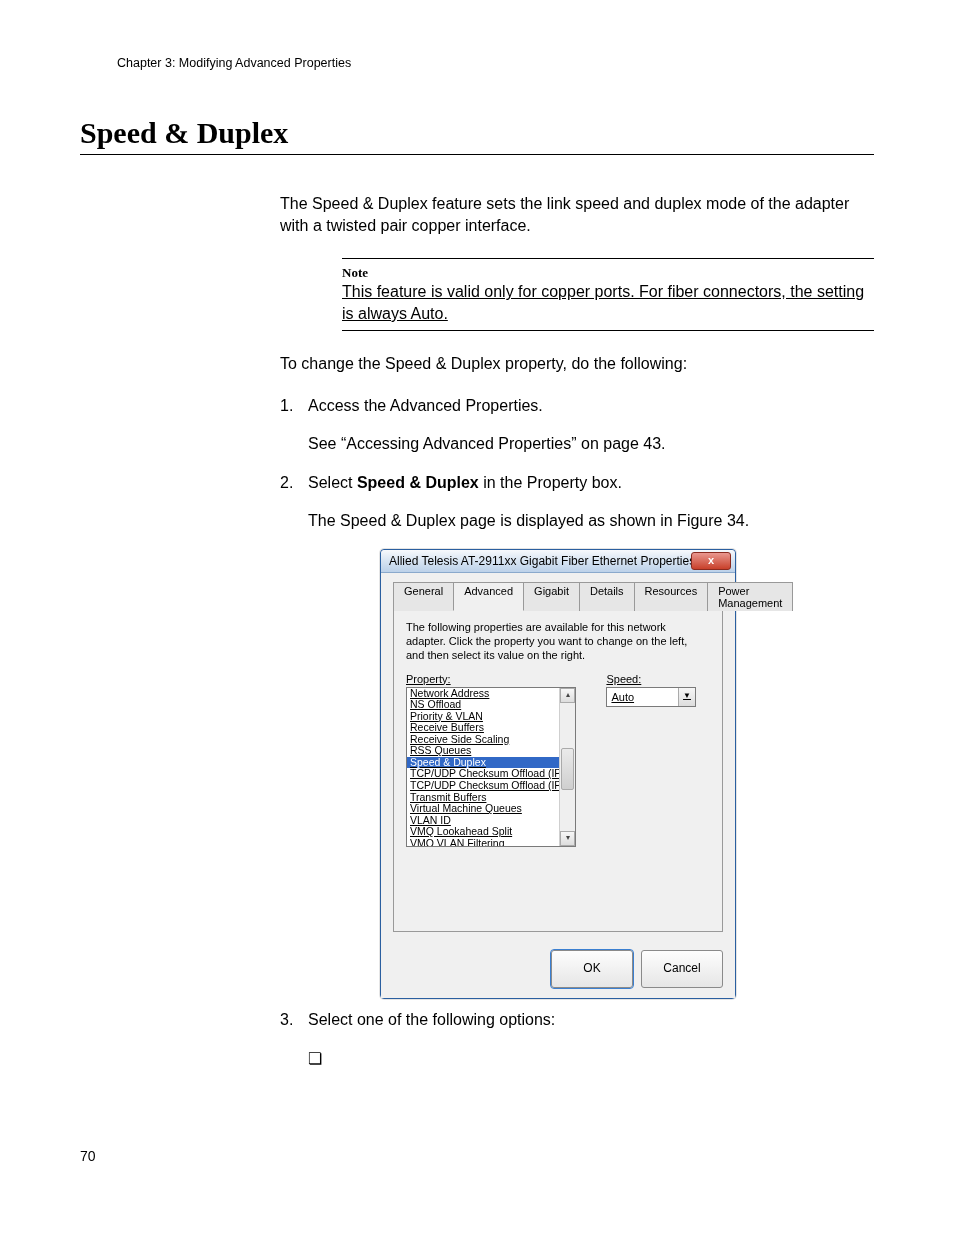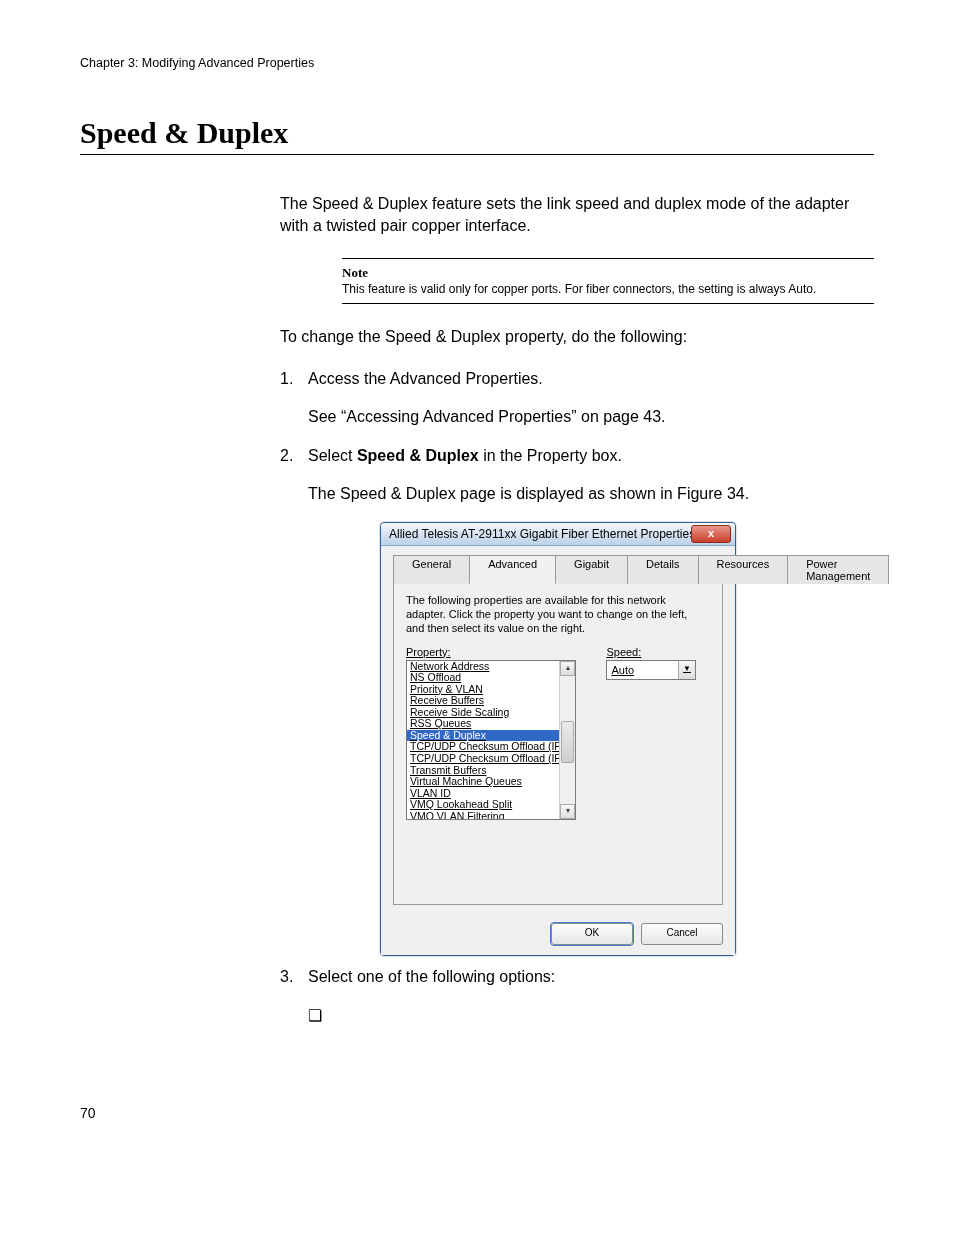--- a/index.html
+++ b/index.html
@@ -10,20 +10,21 @@
     color: #000;
     width: 954px;
   }
   .page {
     padding: 56px 80px 80px 80px;
     box-sizing: border-box;
   }
   .chapter-header {
     font-size: 12.5px;
     margin-bottom: 46px;
+    margin-left: 37px;
   }
   .section-title {
     font-family: "Times New Roman", Times, serif;
     font-size: 30px;
     font-weight: bold;
     border-bottom: 1.5px solid #000;
     padding-bottom: 4px;
     margin-bottom: 38px;
   }
   .body-col {
@@ -39,22 +40,23 @@
     padding: 6px 0;
     border-top: 1px solid #000;
     border-bottom: 1px solid #000;
   }
   .note-title {
     font-size: 13px;
     font-weight: bold;
     font-family: Liberation Serif, serif;
   }
   .note-text {
-    font-size: 12px;
+    font-size: 16px;
     line-height: 1.35;
+    text-decoration: underline;
   }
   .ol-item {
     font-size: 16px;
     line-height: 1.35;
     margin-bottom: 18px;
     display: flex;
   }
   .ol-num {
     width: 28px;
     flex-shrink: 0;
@@ -126,21 +128,21 @@
   .dlg-body {
     padding: 8px 12px 10px 12px;
     background: #f0f0f0;
   }
   .tabs {
     display: flex;
     border-bottom: 1px solid #999;
     font-size: 11px;
   }
   .tab {
-    padding: 2px 18px;
+    padding: 2px 10px;
     border: 1px solid #999;
     border-bottom: none;
     background: #f0f0f0;
     margin-right: -1px;
     position: relative;
     top: 1px;
   }
   .tab.active {
     background: #f0f0f0;
     border-bottom: 1px solid #f0f0f0;
@@ -245,27 +247,27 @@
   .dlg-footer {
     display: flex;
     justify-content: flex-end;
     gap: 8px;
     padding: 8px 12px 10px 12px;
     background: #f0f0f0;
   }
   .win-btn {
     min-width: 60px;
     height: 20px;
-    font-size: 10px;
+    font-size: 12px;
     background: linear-gradient(#fdfdfd,#e6e6e6);
     border: 1px solid #8a8a8a;
     border-radius: 3px;
     text-align: center;
     line-height: 18px;
-    padding: 0 10px;
+    padding: 8px 10px;
   }
   .win-btn.default {
     outline: 1px solid #3b7fd0;
   }
   .footer {
     margin-top: 80px;
     font-size: 14px;
   }
 </style>
 </head>

